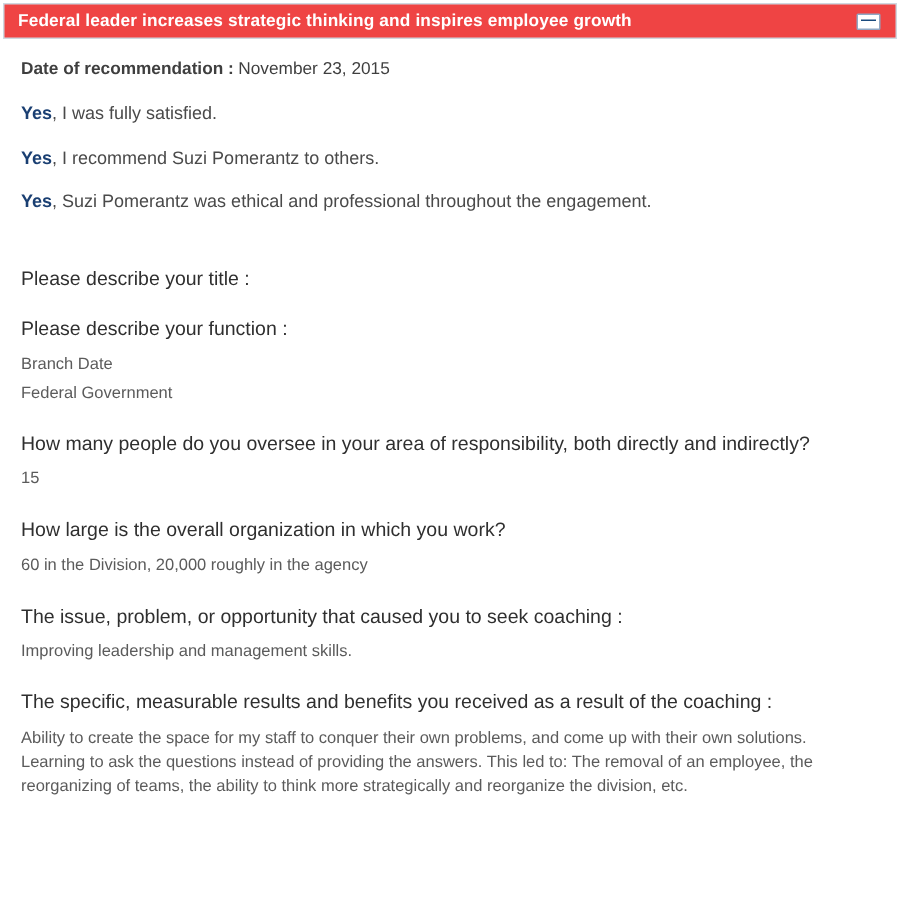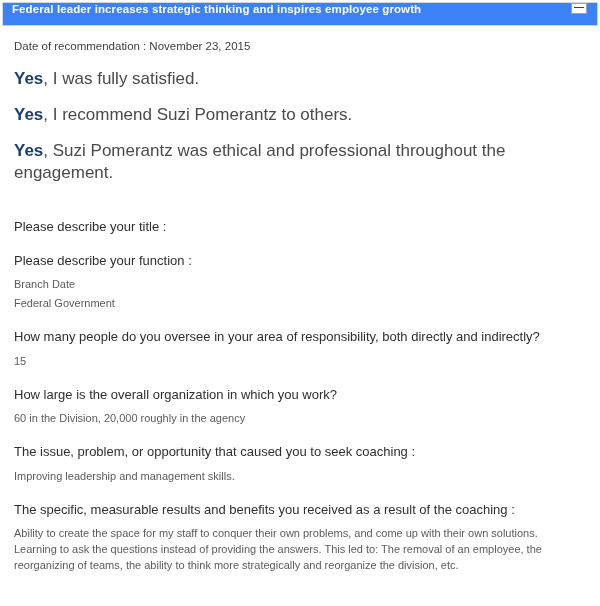--- a/index.html
+++ b/index.html
@@ -20,23 +20,24 @@
     width: 600px;
     height: 606px;
     background: #ffffff;
     box-sizing: border-box;
   }
 
   
   .panel-header {
     margin: 2px 2px 0 2px;
     height: 24px;
-    background: #3b82f6;
+    background: #ef4444;
     border: 1px solid #cfd7e0;
     display: flex;
+    align-items: center;
     justify-content: space-between;
     box-sizing: border-box;
     padding: 0 10px 0 9px;
   }
   .panel-title {
     color: #ffffff;
     font-size: 11.5px;
     font-weight: bold;
     letter-spacing: 0.1px;
     white-space: nowrap;
@@ -68,25 +69,25 @@
     padding: 13px 14px 0 14px;
     box-sizing: border-box;
   }
 
   .meta-line {
     font-size: 11.5px;
     color: #3f3f3f;
     margin: 0 0 14px 0;
     line-height: 1.3;
   }
-  .meta-label { color: #3f3f3f; }
+  .meta-label { color: #3f3f3f; font-weight: bold; }
   .meta-value { color: #3f3f3f; margin-left: 3px; }
 
   .affirm {
-    font-size: 17px;
+    font-size: 12px;
     color: #4a4a4a;
     margin: 0 0 14px 0;
     line-height: 1.3;
   }
   .affirm .yes {
     color: #1a3f72;
     font-weight: bold;
   }
 
   .qa-block { margin: 0 16px 3px 0; }

